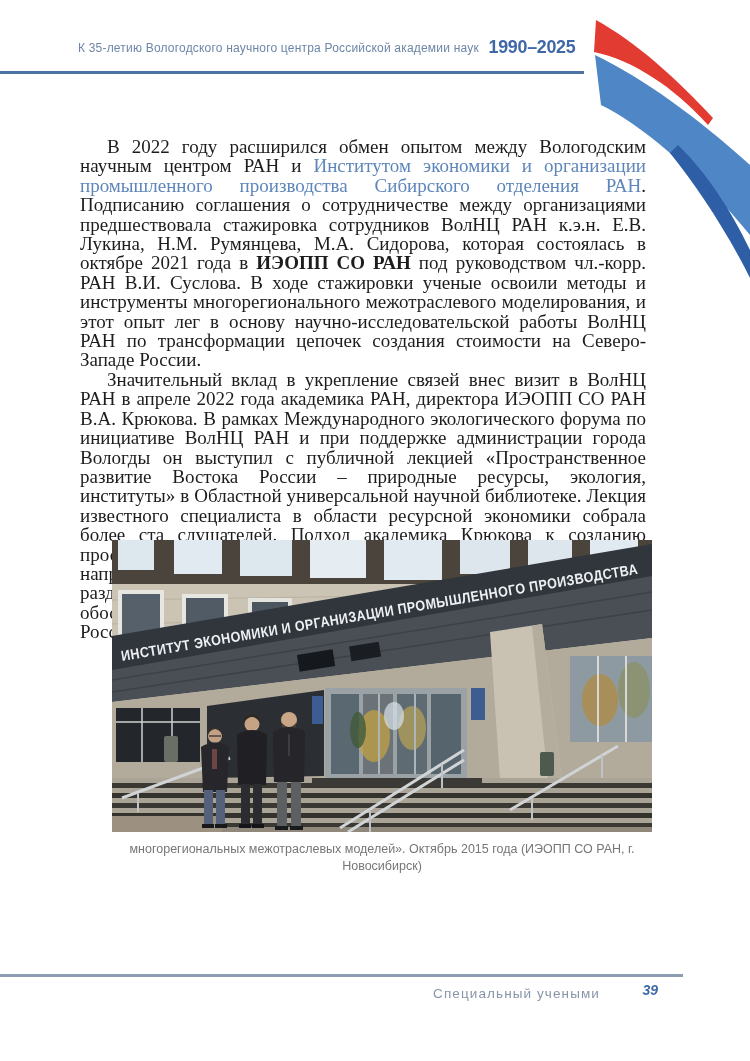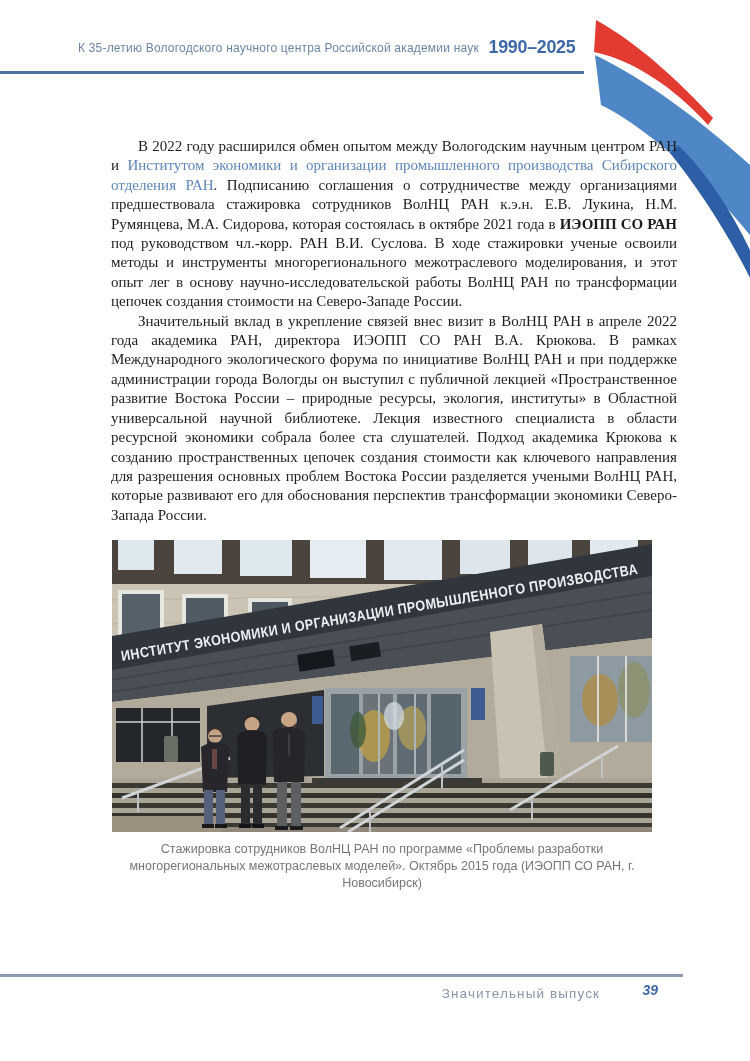--- a/index.html
+++ b/index.html
@@ -30,22 +30,22 @@
   }
 
   
   .ribbon { position:absolute; top:0; right:0; width:162px; height:300px; }
   .ribbon-red-path  { fill:var(--ribbon-red,#e23c32); }
   .ribbon-blue-path { fill:var(--ribbon-light-blue,#4e86c6); }
   .ribbon-dark-path { fill:var(--ribbon-dark-blue,#2d5ea6); }
 
   
   .article {
-    position:absolute; left:111px; top:137px; width:566px;
-    font-size:15px; line-height:19.4px;
+    position:absolute; left:80px; top:137px; width:566px;
+    font-size:19px; line-height:19.4px;
     color:var(--body-text,#1d1d1f);
     text-align:justify; text-justify:inter-word;
   }
   .article p { margin:0; text-indent:27px; }
   .link-text { color:var(--link-blue,#5e86ba); }
   .bold-abbr { font-weight:bold; }
 
   
   .figure { position:absolute; left:112px; top:540px; width:540px; }
   .photo-svg { display:block; width:540px; height:292px; }
@@ -234,22 +234,21 @@
         <path d="M170,183 q7,8 14,0 l0,4 q-7,6 -14,0 z" fill="#4a4038"></path>
         <path d="M161,192 q16,-10 32,0 l-1,50 h-30 z" fill="#25252a"></path>
         <line x1="177" y1="194" x2="177" y2="216" stroke="#3c3c42" stroke-width="2"></line>
         <rect x="165" y="242" width="10" height="46" fill="#5d5f62"></rect>
         <rect x="179" y="242" width="10" height="46" fill="#5d5f62"></rect>
         <rect x="163" y="286" width="13" height="4" fill="#1a1b1d"></rect>
         <rect x="178" y="286" width="13" height="4" fill="#1a1b1d"></rect>
       </g>
     </svg>
     <div class="caption">
-      <div>Стажировка сотрудников ВолНЦ РАН по программе «Проблемы разработки</div>
       <div>многорегиональных межотраслевых моделей». Октябрь 2015 года (ИЭОПП СО РАН, г. Новосибирск)</div>
     </div>
   </div>
 
   <div class="footer-rule"></div>
-  <div class="footer-label">Значительный выпуск</div>
+  <div class="footer-label">Специальный учеными</div>
   <div class="footer-num">39</div>
 
 </div>
 
 </body></html>

